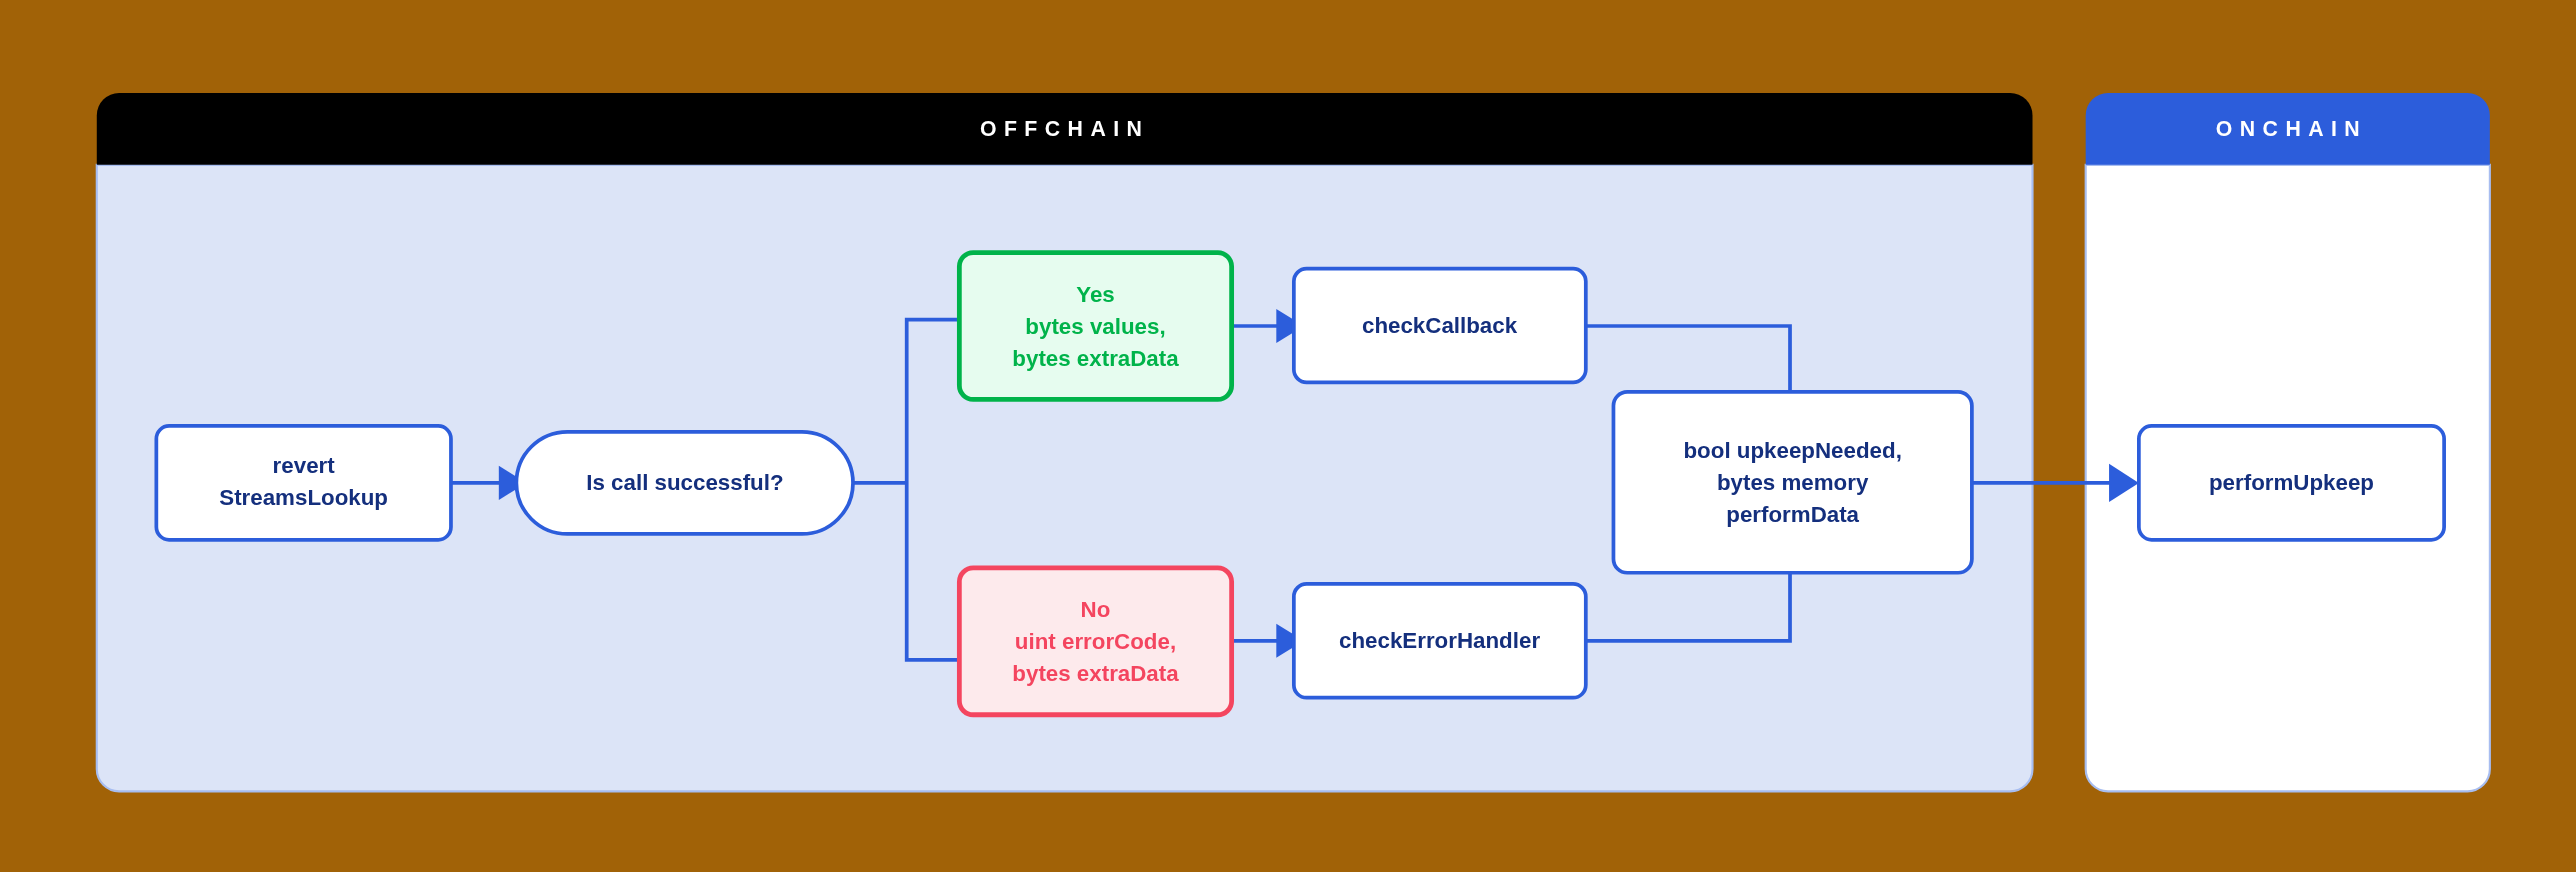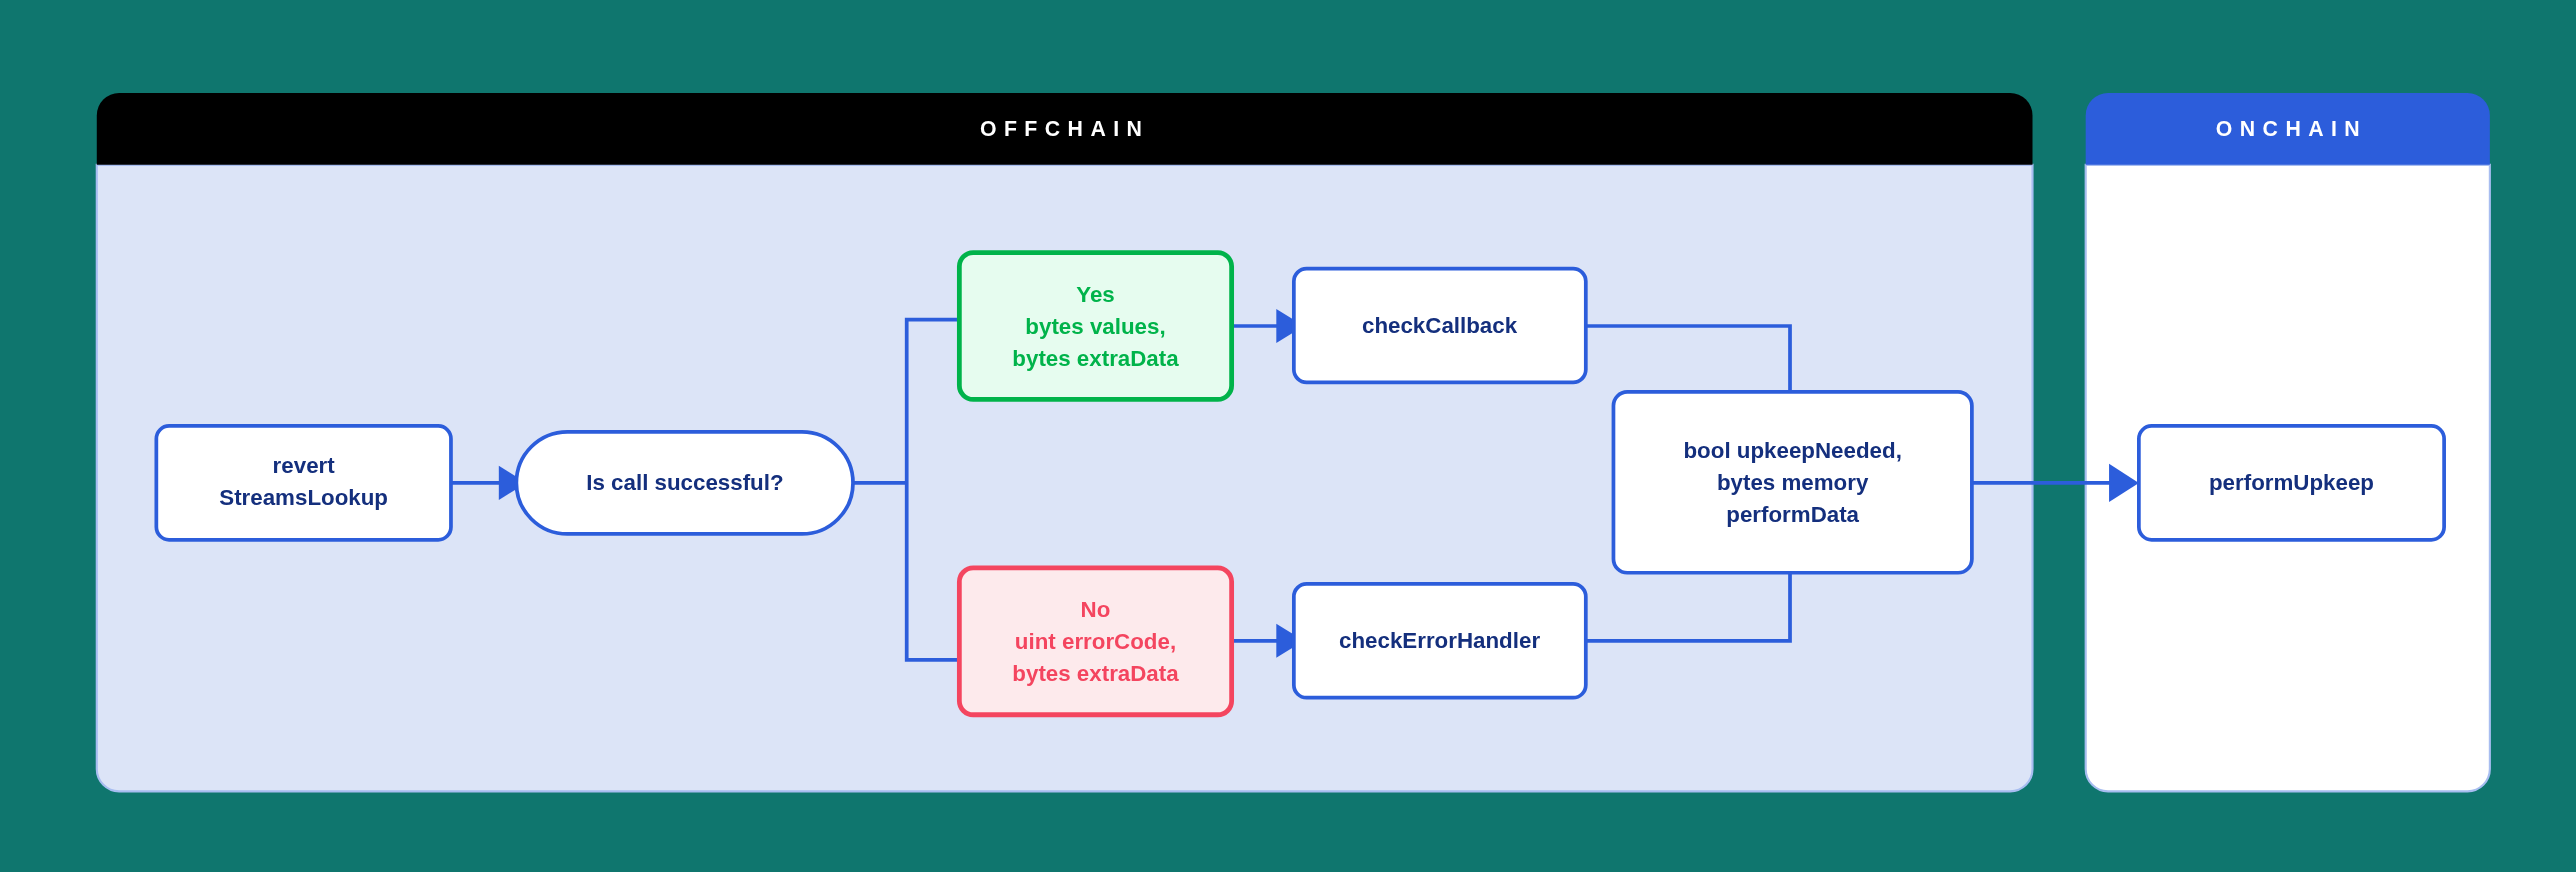--- a/index.html
+++ b/index.html
@@ -10,21 +10,21 @@
   body {
     width: 2576px;
     height: 886px;
     font-family: "Liberation Sans", sans-serif;
     overflow: hidden;
   }
   #diagram-root {
     position: relative;
     width: 2576px;
     height: 872px;
-    background: #0f766e;
+    background: #a16207;
   }
   svg.diagram {
     display: block;
     width: 2576px;
     height: 886px;
   }
   .panel-body-offchain {
     fill: #dce4f7;
     stroke: #a7bdf0;
     stroke-width: 4;

